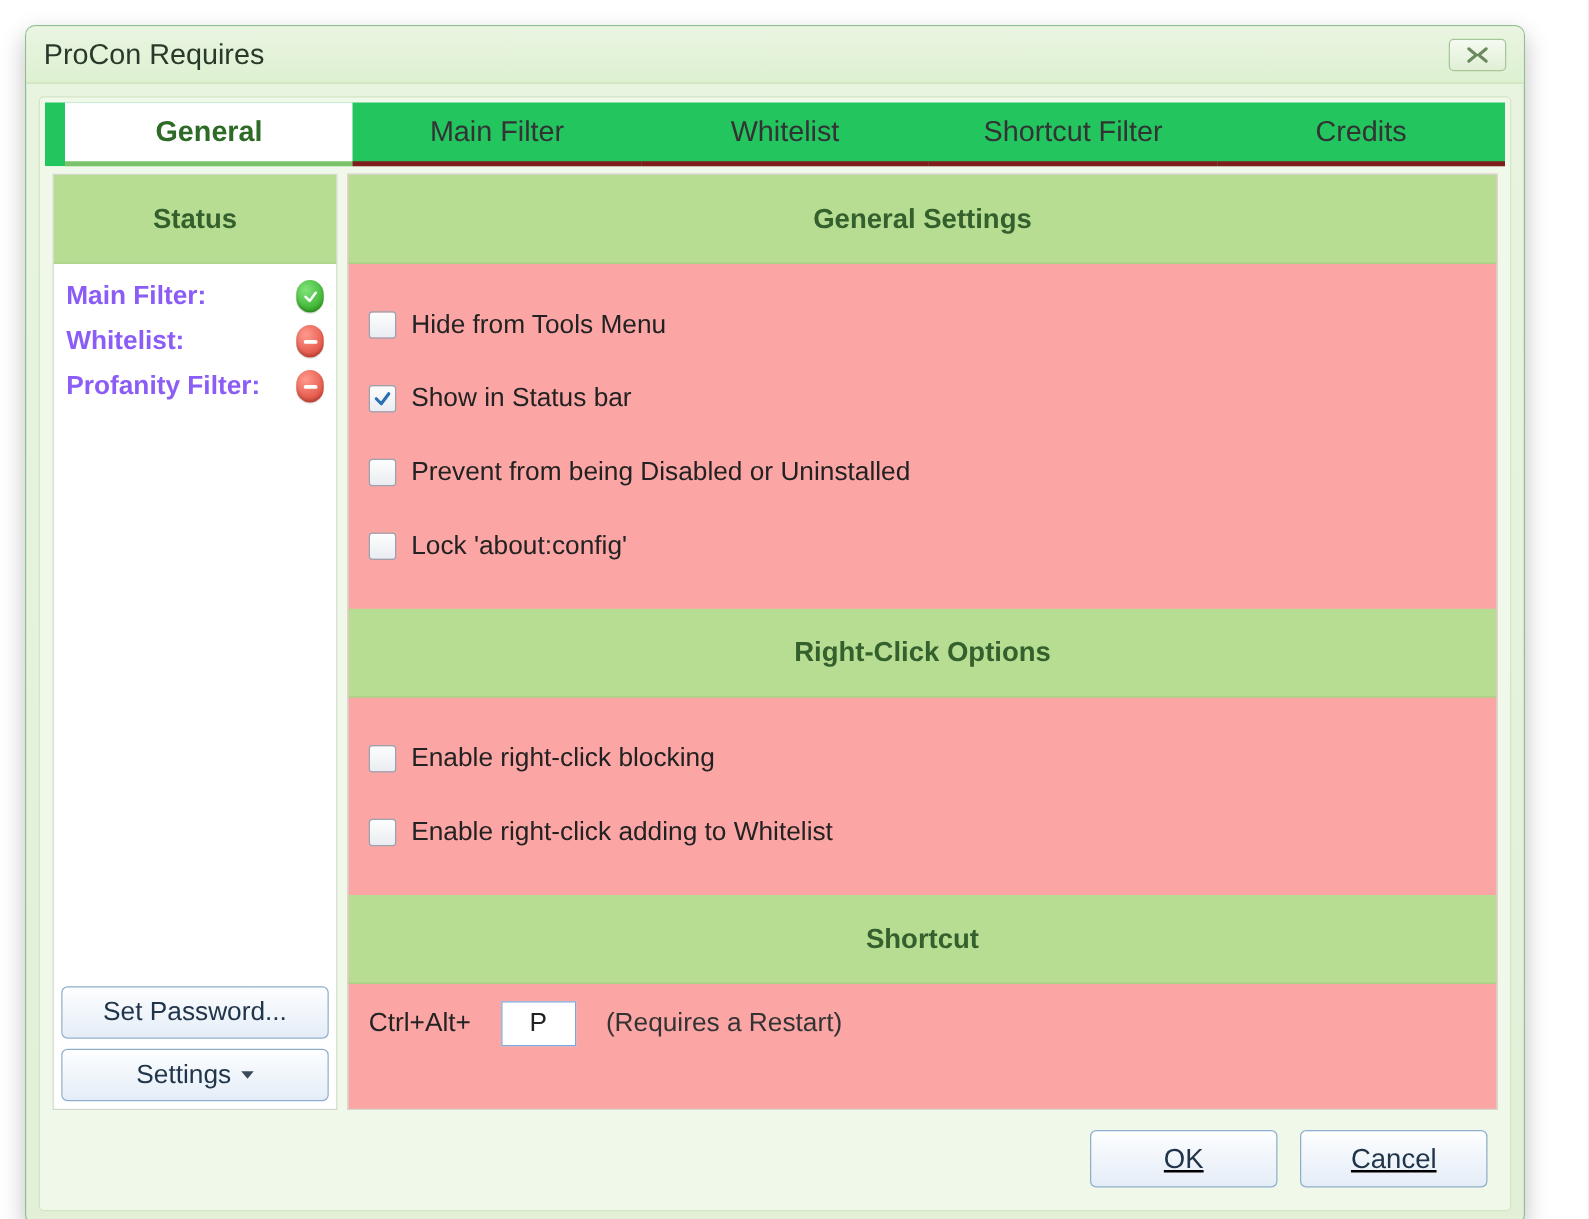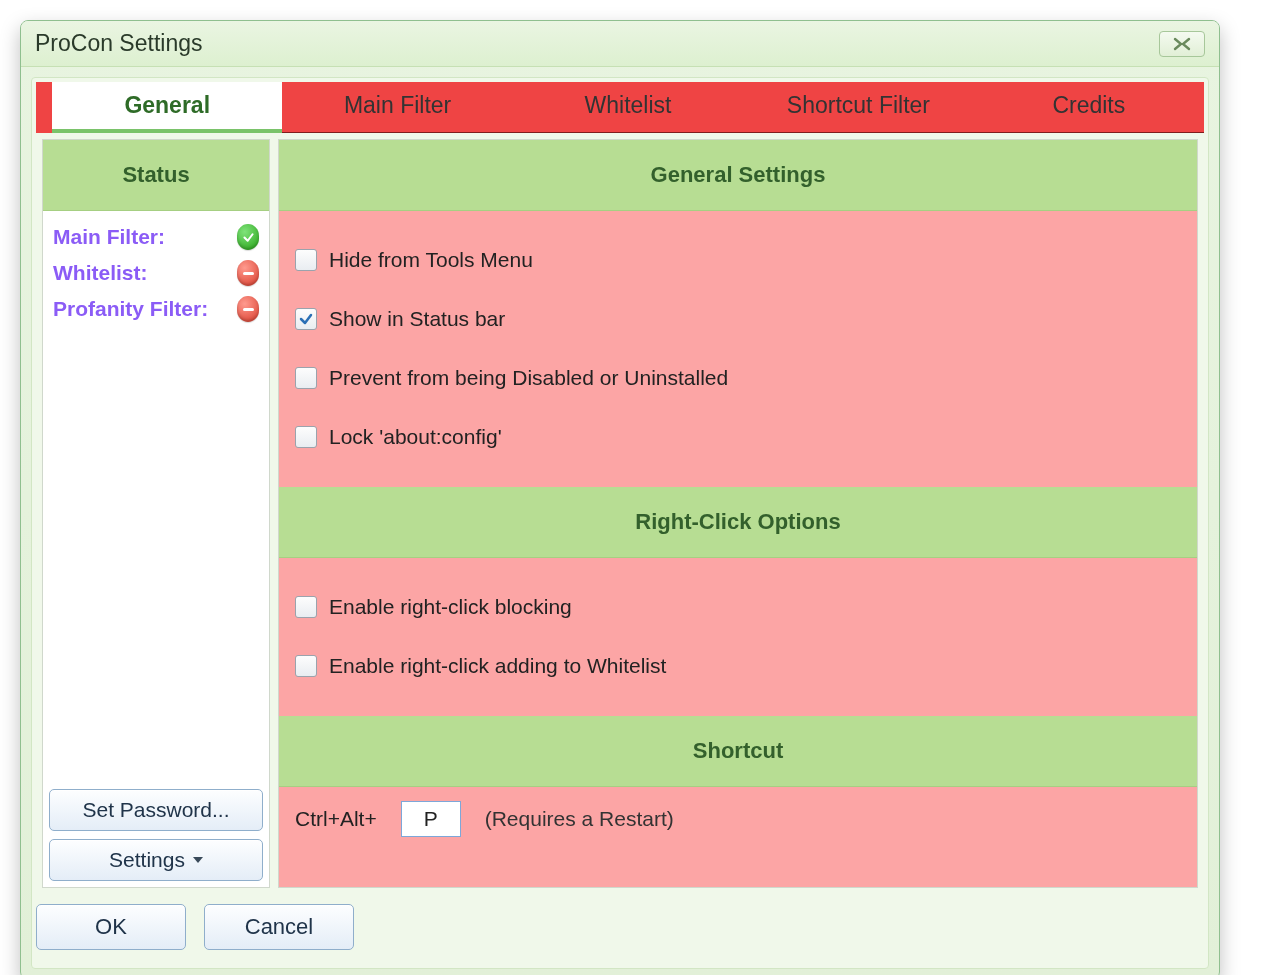--- a/index.html
+++ b/index.html
@@ -49,31 +49,31 @@
   .inner {
     margin: 10px;
     background: #f0f8ea;
     border: 1px solid #d2e6c4;
     border-radius: 4px;
     padding: 4px 4px 10px 4px;
   }
 
   .tabs {
     display: flex;
-    background: #ef4444;
+    background: #22c55e;
     padding-left: 16px;
   }
   .tab {
     flex: 1;
     text-align: center;
     padding: 10px 0 10px 0;
     color: #333;
     font-size: 23px;
     cursor: pointer;
-    border-bottom: 1px solid #7f1d1d;
+    border-bottom: 4px solid #7f1d1d;
   }
   .tab.active {
     color: #2e6b27;
     font-weight: 600;
     border-bottom: 4px solid #7ac36a;
     background: #fff;
   }
 
   .body {
     display: flex;
@@ -173,32 +173,33 @@
     width:60px; height:36px;
     border:1px solid #7da7d9;
     text-align:center;
     font-size:21px;
     color:#222;
     background:#fff;
   }
   .hint { color:#333; }
 
   .footer {
-    display:flex; justify-content:flex-start; gap:18px;
+    display:flex; justify-content:flex-end; gap:18px;
     padding: 16px 14px 8px 0;
+    text-decoration: underline;
   }
   .footer .btn { width:150px; height:46px; font-size:22px; }
 </style>
 </head>
 <body>
 
 <div class="window">
 
   <div class="titlebar">
-    <span class="title">ProCon Settings</span>
+    <span class="title">ProCon Requires</span>
     <div class="close-btn">
       <svg viewBox="0 0 20 14">
         <path d="M3 2 L9 7 L3 12 M17 2 L11 7 L17 12" stroke="#6a8a5d" stroke-width="2.4" fill="none" stroke-linecap="round"></path>
       </svg>
     </div>
   </div>
 
   <div class="inner">
 
     <div class="tabs">

